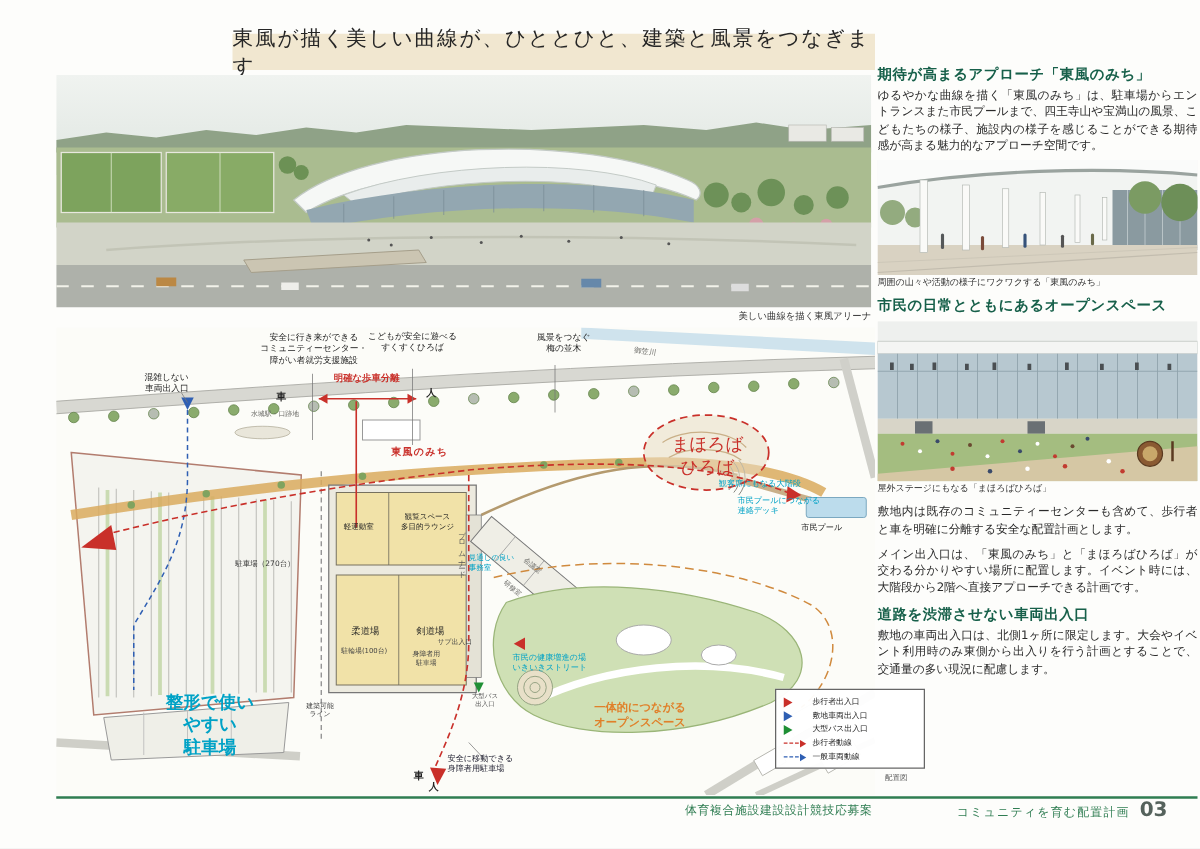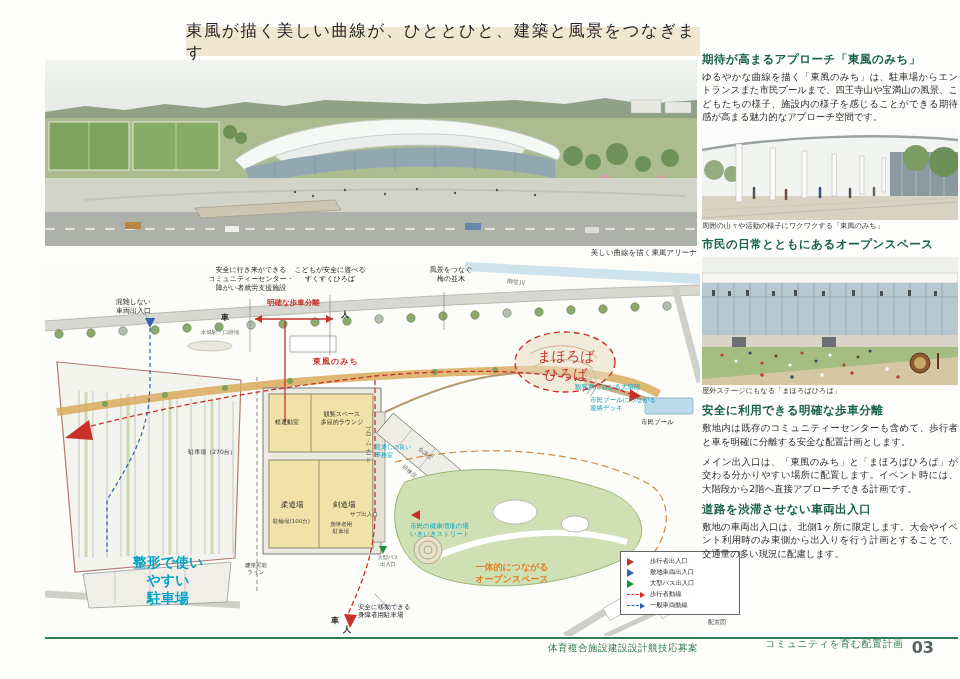--- a/index.html
+++ b/index.html
@@ -41,21 +41,21 @@
   .rightcol{position:absolute;left:702px;top:52px;width:256px;}
   .rc-head{font-family:"Liberation Serif","DejaVu Serif",serif;font-weight:bold;font-size:11.5px;
            color:#17604a;letter-spacing:.5px;margin:0 0 3px 0;}
   .rc-body{font-size:9.4px;line-height:1.42;color:#2a2a2a;text-align:justify;margin:0;}
   .rc-img{display:block;margin-top:5px;}
   .rc-cap{font-size:7.2px;color:#333;text-align:left;margin:1px 2px 0 0;}
   .gap1{margin-top:6px}.gap2{margin-top:7px}
   
   .footer-line{position:absolute;left:45px;top:637px;width:913px;height:2px;background:#2f7d52;}
   .footer-project{position:absolute;left:548px;top:642px;font-size:9.5px;letter-spacing:.5px;color:#2f7d52;}
-  .footer-right{position:absolute;right:26px;top:638px;display:flex;align-items:flex-start;gap:8px;}
+  .footer-right{position:absolute;right:26px;top:638px;display:flex;align-items:flex-end;gap:8px;}
   .footer-section{font-size:9.5px;letter-spacing:1px;color:#2f7d52;}
   .footer-page{font-size:16px;font-weight:bold;color:#55625c;}
 </style>
 </head>
 <body>
 
 <div class="page">
 
   <div class="header-band">
     <span>東風が描く美しい曲線が、ひととひと、建築と風景をつなぎます</span>
@@ -451,21 +451,20 @@
             <circle cx="196" cy="120" r="1.8" fill="#c23b30"></circle>
         </g>
         <circle cx="218" cy="106" r="10" fill="#8a5a32" stroke="#5a3a20" stroke-width="1"></circle>
         <circle cx="218" cy="106" r="6" fill="#c9a86a"></circle>
         <line x1="236" y1="96" x2="236" y2="112" stroke="#5a3a20" stroke-width="2"></line>
       </svg>
       <p class="rc-cap">屋外ステージにもなる「まほろばひろば」</p>
     </div>
 
     <div class="rc-sec gap2">
-      <h3 class="rc-head">安全に利用できる明確な歩車分離</h3>
       <p class="rc-body">敷地内は既存のコミュニティーセンターも含めて、歩行者と車を明確に分離する安全な配置計画とします。</p>
     </div>
 
     <div class="rc-sec gap2">
       <p class="rc-body">メイン出入口は、「東風のみち」と「まほろばひろば」が交わる分かりやすい場所に配置します。イベント時には、大階段から2階へ直接アプローチできる計画です。</p>
     </div>
 
     <div class="rc-sec gap2">
       <h3 class="rc-head">道路を渋滞させない車両出入口</h3>
       <p class="rc-body">敷地の車両出入口は、北側1ヶ所に限定します。大会やイベント利用時のみ東側から出入りを行う計画とすることで、交通量の多い現況に配慮します。</p>

